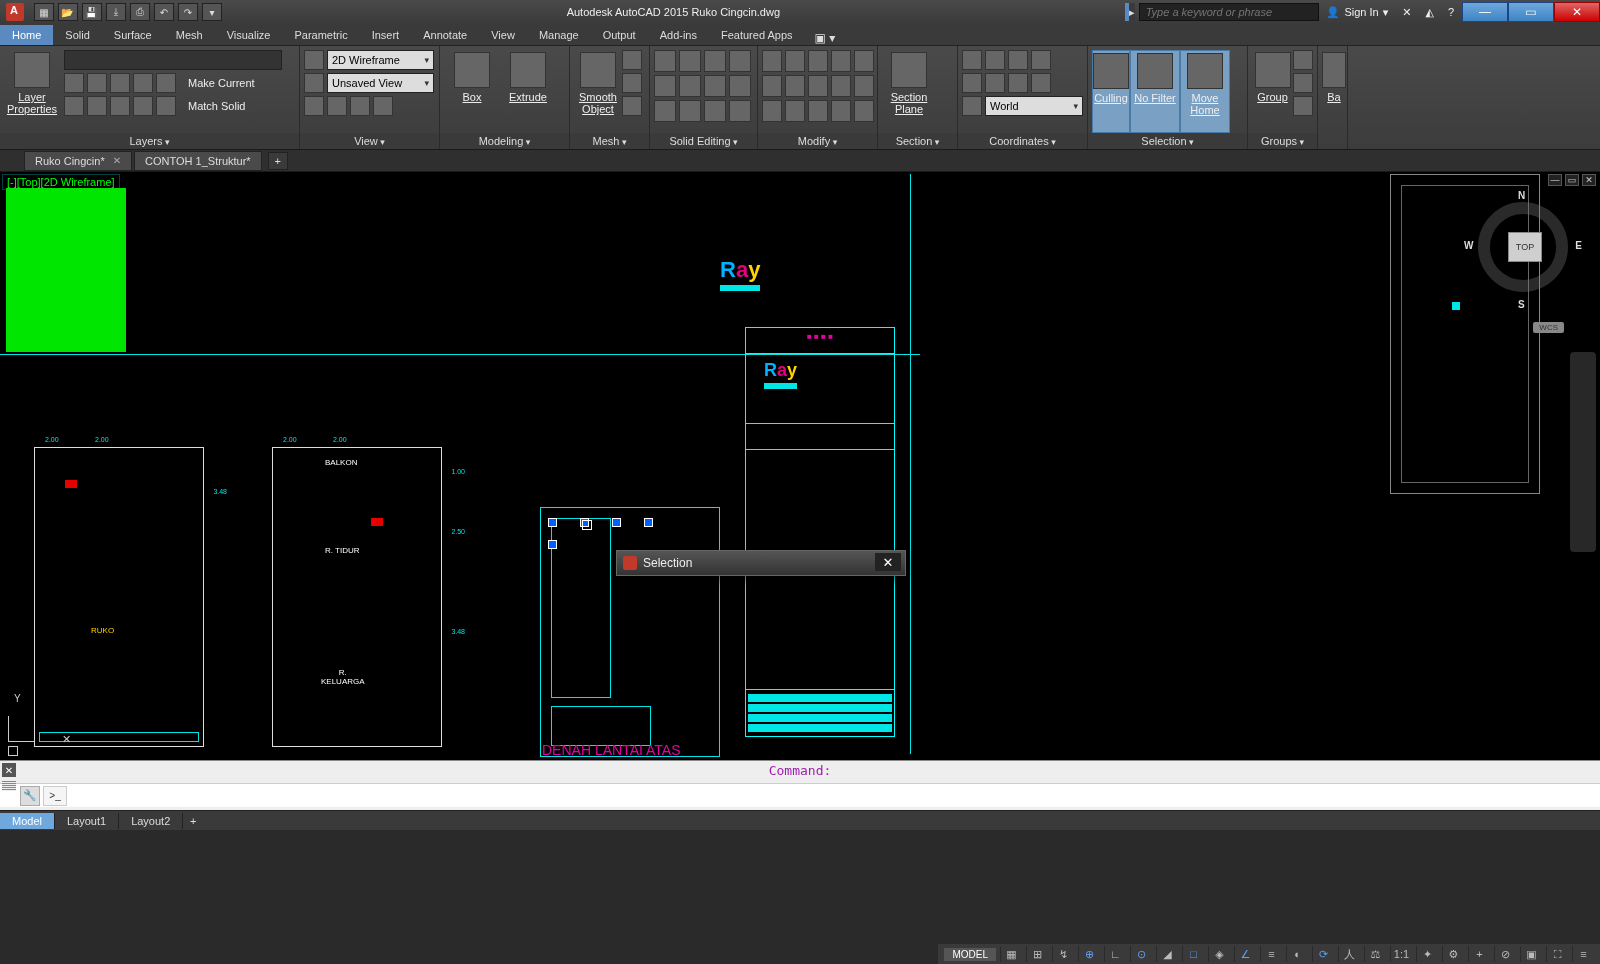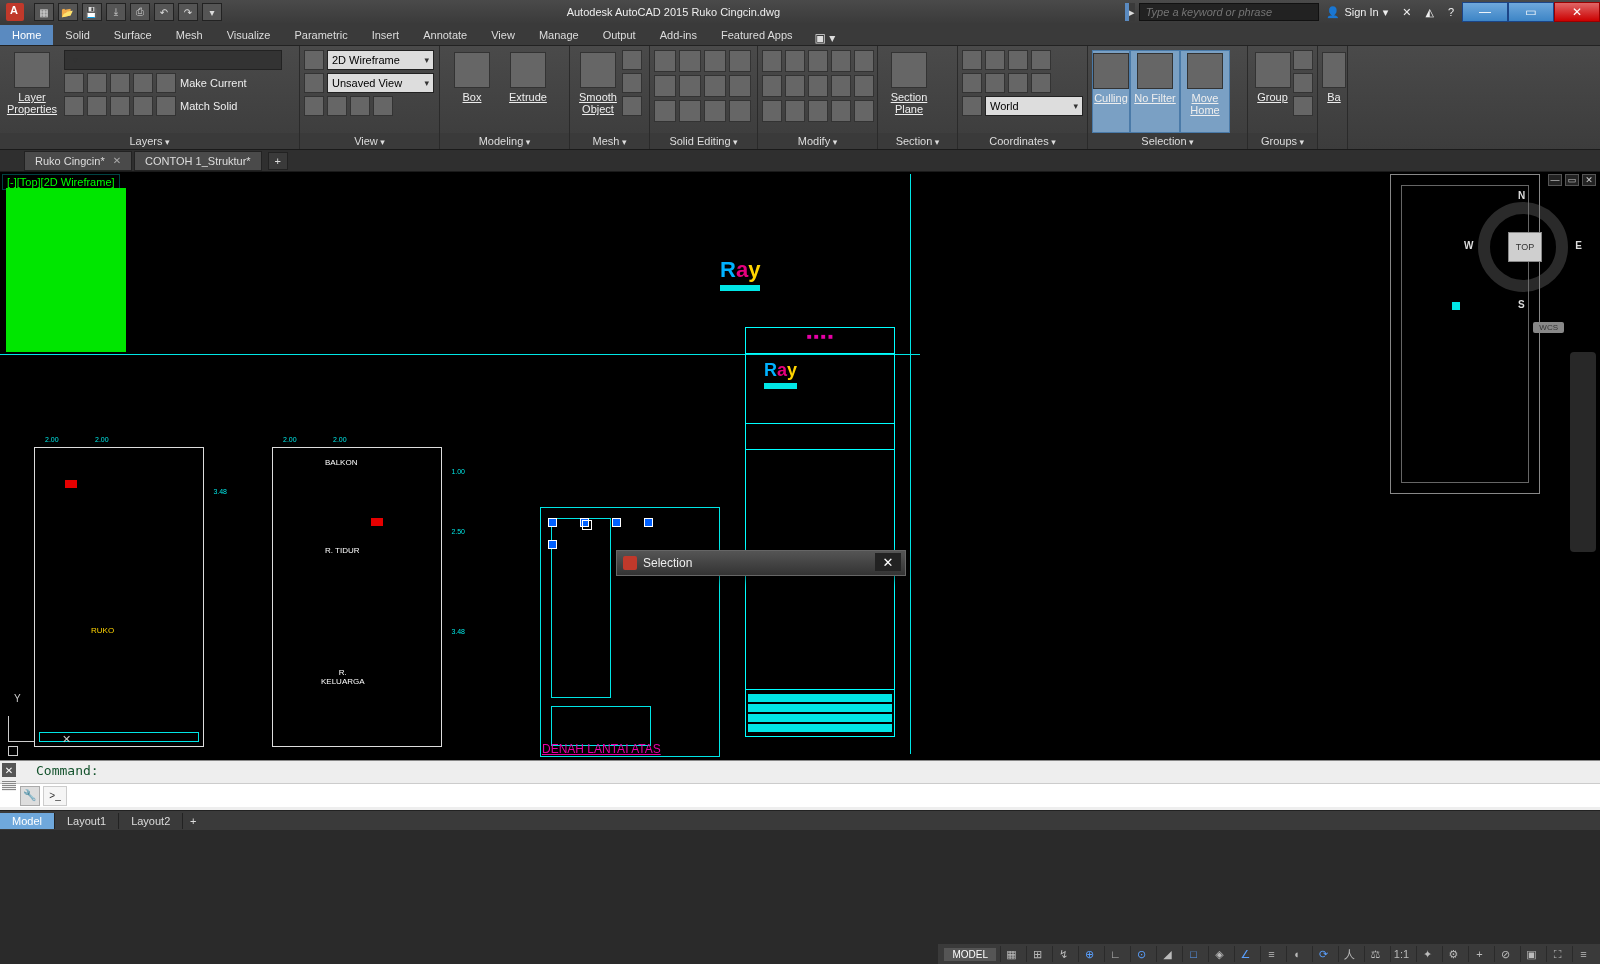--- a/index.html
+++ b/index.html
@@ -32,21 +32,21 @@
 .panel .panel-title::after { content: " ▾"; font-size: 9px; }
 
 .big-btn { display: flex; flex-direction: column; align-items: center; justify-content: flex-start; width: 56px; font-size: 11px; color: #eee; cursor: pointer; padding-top: 2px; text-decoration: underline; }
 .big-btn .ico { width: 36px; height: 36px; background: #666; border: 1px solid #333; margin-bottom: 3px; }
 .col { display: flex; flex-direction: column; gap: 3px; }
 .row { display: flex; gap: 3px; align-items: center; }
 .small-ico { width: 20px; height: 20px; background: #666; border: 1px solid #333; cursor: pointer; }
 .combo { height: 20px; background: #ddd; color: #000; border: 1px solid #222; font-size: 11px; padding: 0 4px; display: flex; align-items: center; justify-content: space-between; cursor: pointer; }
 .combo::after { content: "▾"; font-size: 9px; color: #333; margin-left: 4px; }
 .combo.dark { background: #333; color: #ddd; }
-.txt-btn { height: 20px; font-size: 11px; color: #eee; display: flex; align-items: center; gap: 4px; cursor: pointer; }
+.txt-btn { height: 20px; font-size: 11px; color: #eee; display: flex; align-items: center; gap: 12px; cursor: pointer; }
 .grid-btns { display: grid; grid-template-columns: repeat(4, 22px); grid-auto-rows: 22px; gap: 3px; }
 .grid-btns .gb { background: #666; border: 1px solid #333; cursor: pointer; }
 .panel.culling .big-btn { background: #7aa0c4; border: 1px solid #4a7aa8; }
 
 
 .doc-tabs { height: 22px; background: #2f2f2f; display: flex; align-items: center; font-size: 11px; border-bottom: 1px solid #1a1a1a; padding-left: 24px; }
 .doc-tab { padding: 3px 10px; background: #4a4a4a; border: 1px solid #222; margin-right: 2px; display: flex; align-items: center; gap: 8px; cursor: pointer; color: #ddd; }
 .doc-tab .x { font-size: 10px; color: #aaa; cursor: pointer; }
 .doc-add { width: 20px; height: 18px; background: #3a3a3a; border: 1px solid #222; display: flex; align-items: center; justify-content: center; cursor: pointer; margin-left: 4px; }
 
@@ -109,21 +109,21 @@
 .sel-popup .hdr { height: 24px; background: linear-gradient(#555,#333); display: flex; align-items: center; padding: 0 6px; color: #eee; font-size: 12px; position: relative; }
 .sel-popup .hdr .a-ico { width: 14px; height: 14px; background: #c0392b; margin-right: 6px; border-radius: 2px; }
 .sel-popup .hdr .close { position: absolute; right: 4px; top: 2px; width: 26px; height: 18px; background: #222; color: #fff; display: flex; align-items: center; justify-content: center; cursor: pointer; font-size: 13px; }
 .sel-popup .list { padding: 4px; background: #fff; }
 .sel-popup .item { height: 26px; display: flex; align-items: center; gap: 8px; padding: 0 6px; font-size: 12px; color: #000; cursor: pointer; border: 1px solid transparent; }
 .sel-popup .item.sel { background: #d6eaf8; border: 1px solid #5aa0d8; }
 .sel-popup .item .sq { width: 12px; height: 12px; border: 1px solid #3498db; }
 
 
 .cmd-area { height: 50px; background: #eee; display: flex; flex-direction: column; border-top: 1px solid #888; position: relative; }
-.cmd-recent { height: 22px; padding: 2px 36px; color: #14532d; font-size: 13px; font-family: Consolas, monospace; }
+.cmd-recent { height: 22px; padding: 2px 36px; color: #a21caf; font-size: 13px; font-family: Consolas, monospace; text-align: center; }
 .cmd-input-row { height: 24px; display: flex; align-items: center; background: #fff; border-top: 1px solid #ccc; }
 .cmd-x { position: absolute; left: 2px; top: 2px; width: 14px; height: 14px; background: #555; color: #fff; font-size: 10px; display: flex; align-items: center; justify-content: center; cursor: pointer; }
 .cmd-grip { position: absolute; left: 2px; top: 20px; width: 14px; height: 10px; background: repeating-linear-gradient(#888,#888 1px,#eee 1px,#eee 2px); cursor: pointer; }
 .cmd-wrench { width: 20px; height: 20px; background: #ddd; border: 1px solid #aaa; margin: 0 3px 0 20px; cursor: pointer; display: flex; align-items: center; justify-content: center; font-size: 11px; }
 .cmd-prompt { width: 24px; height: 20px; background: #f5f5f5; border: 1px solid #ccc; display: flex; align-items: center; justify-content: center; font-size: 10px; color: #333; }
 .cmd-text { flex: 1; height: 20px; border: none; outline: none; font-family: Consolas, monospace; font-size: 13px; color: #555; padding: 0 4px; font-style: italic; background: #fff; }
 
 
 .layout-tabs { height: 20px; background: #3a3a3a; display: flex; align-items: center; font-size: 11px; border-top: 1px solid #222; }
 .layout-tabs .lt { padding: 2px 12px; color: #ddd; border-right: 1px solid #222; cursor: pointer; }
@@ -139,21 +139,21 @@
 .panel.layers { width: 300px; }
 .panel.view { width: 140px; }
 .panel.mesh { width: 80px; }
 .panel.solided { width: 108px; }
 .panel.modify { width: 120px; }
 .panel.section { width: 80px; }
 .panel.coord { width: 130px; }
 .panel.selpanel { width: 160px; }
 .panel.groups { width: 70px; }
 
-.magenta-note { position: absolute; color: #e600a6; font-size: 12px; text-decoration: underline; }
+.magenta-note { position: absolute; color: #e600a6; font-size: 14px; }
 </style>
 </head>
 <body>
 
 <div class="titlebar">
   <div class="app-icon"></div>
   <div class="qat">
     <div class="qbtn">▦</div>
     <div class="qbtn">📂</div>
     <div class="qbtn">💾</div>

